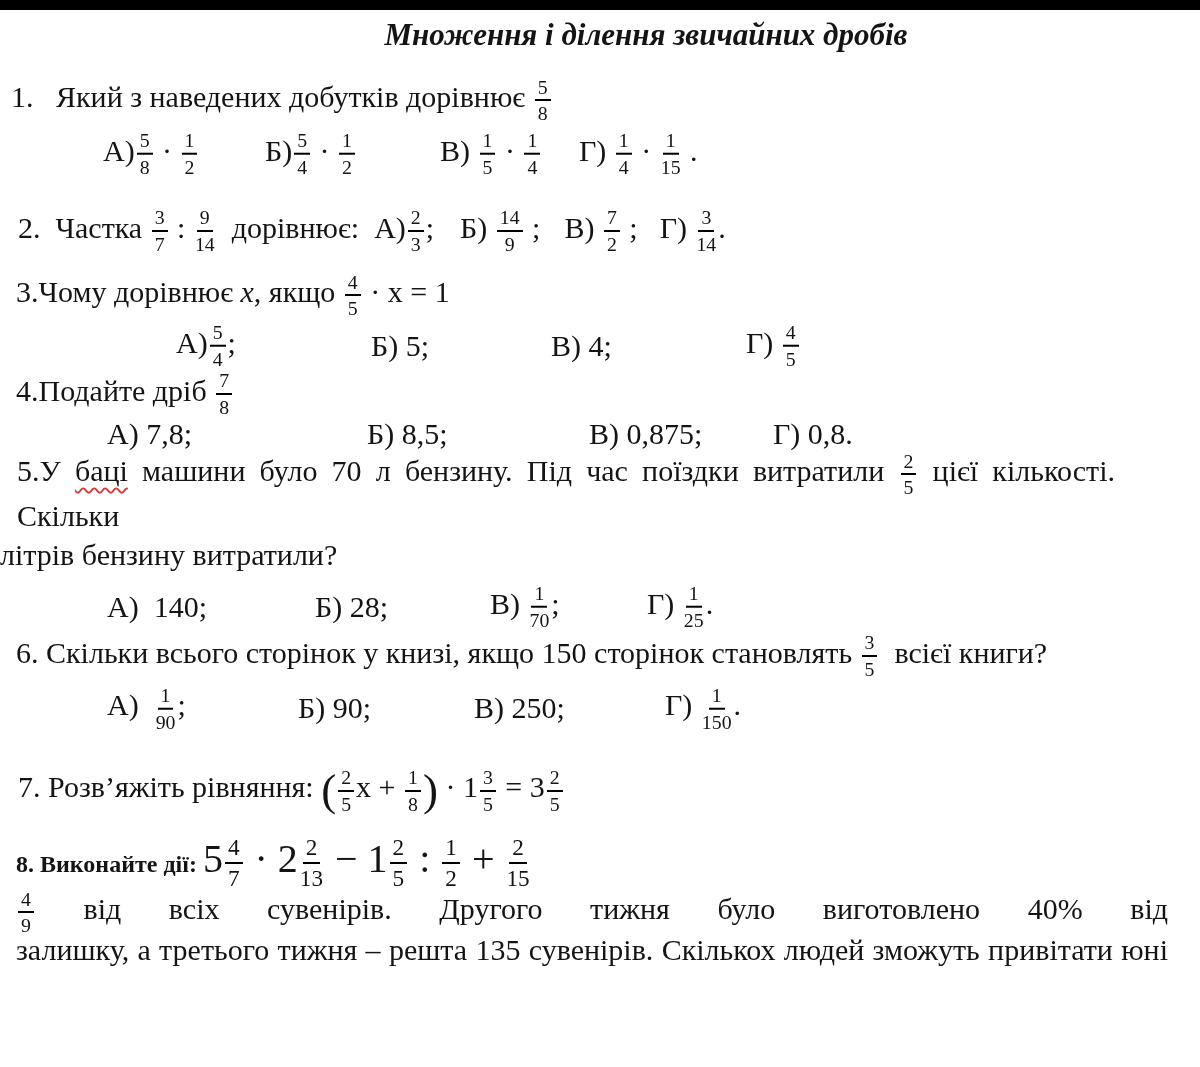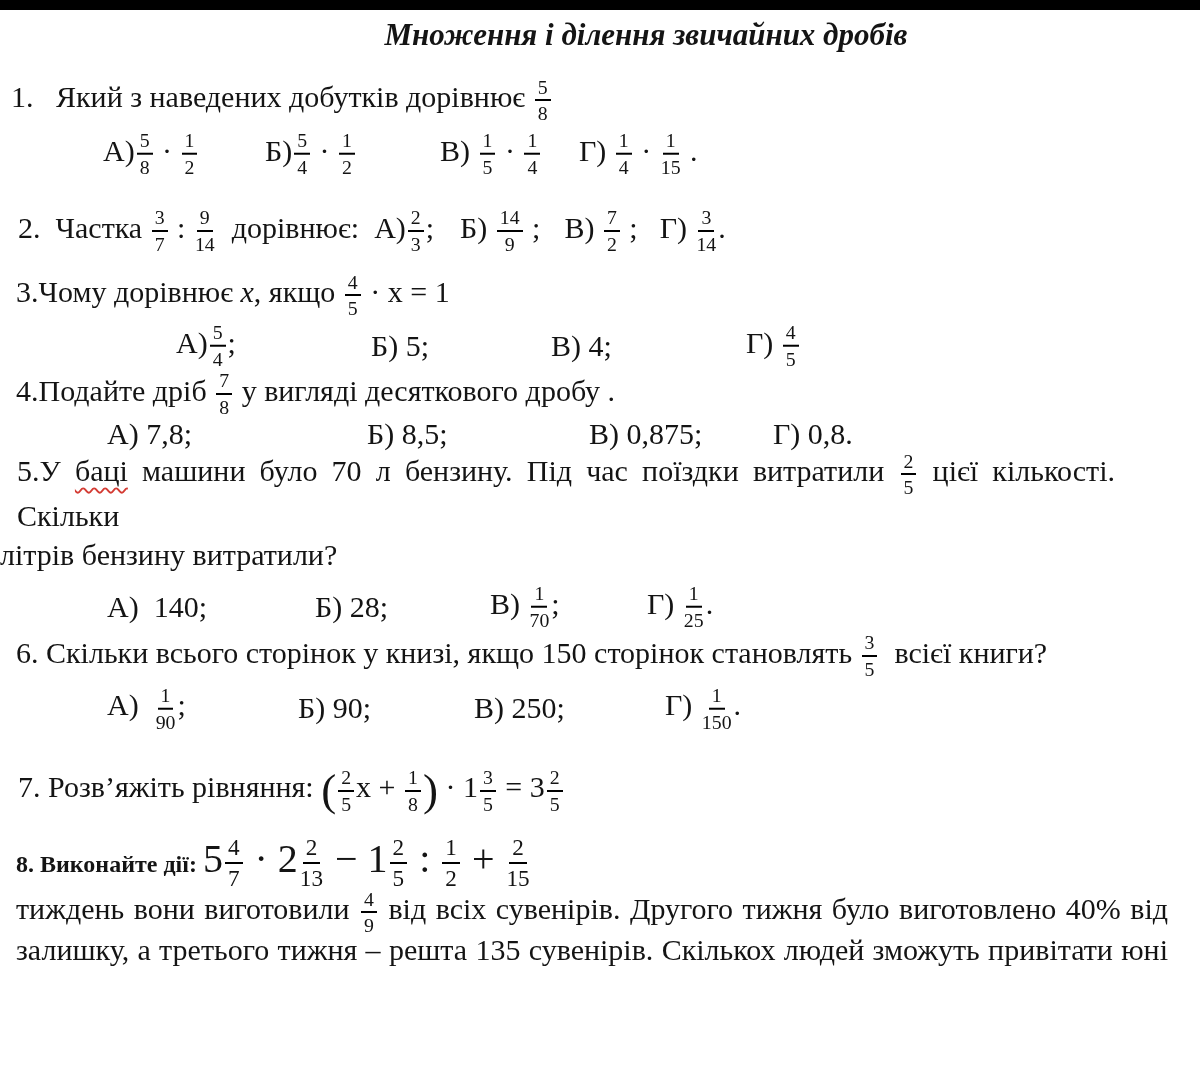--- a/index.html
+++ b/index.html
@@ -56,21 +56,21 @@
     <div class="q">
       <div class="fl" style="margin-top: 20px; margin-left: 16px;"><span class="tx">3.Чому дорівнює </span><span class="tx it">x</span><span class="tx">, якщо </span><span class="fr"><span class="n">4</span><span class="d">5</span></span><span class="tx"> · x = 1</span></div>
       <div class="optrow" style="height: 52px; margin-top: 2px;">
         <span class="grp" style="left: 176px;"><span class="tx">А)</span><span class="fr"><span class="n">5</span><span class="d">4</span></span><span class="tx">;</span></span>
         <span class="grp" style="left: 371px;"><span class="tx">Б) 5;</span></span>
         <span class="grp" style="left: 551px;"><span class="tx">В) 4;</span></span>
         <span class="grp" style="left: 746px;"><span class="tx">Г) </span><span class="fr"><span class="n">4</span><span class="d">5</span></span></span>
       </div>
     </div>
     <div class="q">
-      <div class="fl" style="margin-left: 16px;"><span class="tx">4.Подайте дріб </span><span class="fr"><span class="n">7</span><span class="d">8</span></span><span class="tx"> у вигляді десяткового дробу .</span></div>
+      <div class="fl" style="margin-left: 16px;"><span class="tx">4.Подайте дріб </span><span class="fr"><span class="n">7</span><span class="d">8</span></span></div>
       <div class="optrow" style="height: 36px; ">
         <span class="grp" style="left: 107px;"><span class="tx">А) 7,8;</span></span>
         <span class="grp" style="left: 367px;"><span class="tx">Б) 8,5;</span></span>
         <span class="grp" style="left: 589px;"><span class="tx">В) 0,875;</span></span>
         <span class="grp" style="left: 773px;"><span class="tx">Г) 0,8.</span></span>
       </div>
     </div>
     <div class="q">
       <div class="fl j" style="width: 1098px; margin-left: 17px;"><span class="tx">5.У </span><span class="tx sp">баці</span><span class="tx"> машини було 70 л бензину. Під час поїздки витратили </span><span class="fr">
           <span class="n">2</span>
@@ -93,19 +93,19 @@
         <span class="grp" style="left: 665px;"><span class="tx">Г) </span><span class="fr"><span class="n">1</span><span class="d">150</span></span><span class="tx">.</span></span>
       </div>
     </div>
     <div class="q">
       <div class="fl" style="margin-top: 34px; margin-left: 18px;"><span class="tx">7. Розв’яжіть рівняння: </span><span class="bp">(</span><span class="fr"><span class="n">2</span><span class="d">5</span></span><span class="tx">x + </span><span class="fr"><span class="n">1</span><span class="d">8</span></span><span class="bp">)</span><span class="tx"> · 1</span><span class="fr"><span class="n">3</span><span class="d">5</span></span><span class="tx"> = 3</span><span class="fr"><span class="n">2</span><span class="d">5</span></span></div>
     </div>
     <div class="q">
       <div class="fl q8line" style="margin-top: 20px; margin-left: 16px;"><span class="lab">8. Виконайте дії: </span><span class="tx">5</span><span class="fr"><span class="n">4</span><span class="d">7</span></span><span class="tx"> · 2</span><span class="fr"><span class="n">2</span><span class="d">13</span></span><span class="tx"> − 1</span><span class="fr"><span class="n">2</span><span class="d">5</span></span><span class="tx"> : </span><span class="fr"><span class="n">1</span><span class="d">2</span></span><span class="tx"> + </span><span class="fr"><span class="n">2</span><span class="d">15</span></span></div>
     </div>
     <div class="q">
-      <div class="fl j q9l" style="width: 1152px; margin-left: 16px;"><span class="tx">тиждень вони виготовили </span><span class="fr">
+      <div class="fl j q9l" style="width: 1152px; margin-left: 16px;"><span class="fr">
           <span class="n">4</span>
           <span class="d">9</span>
         </span><span class="tx"> від всіх сувенірів. Другого тижня було виготовлено 40% від</span></div>
       <div class="fl j q9l" style="width: 1152px; margin-left: 16px;"><span class="tx">залишку, а третього тижня – решта 135 сувенірів. Скількох людей зможуть привітати юні</span></div>
     </div>
   </div>
 
 </body></html>

